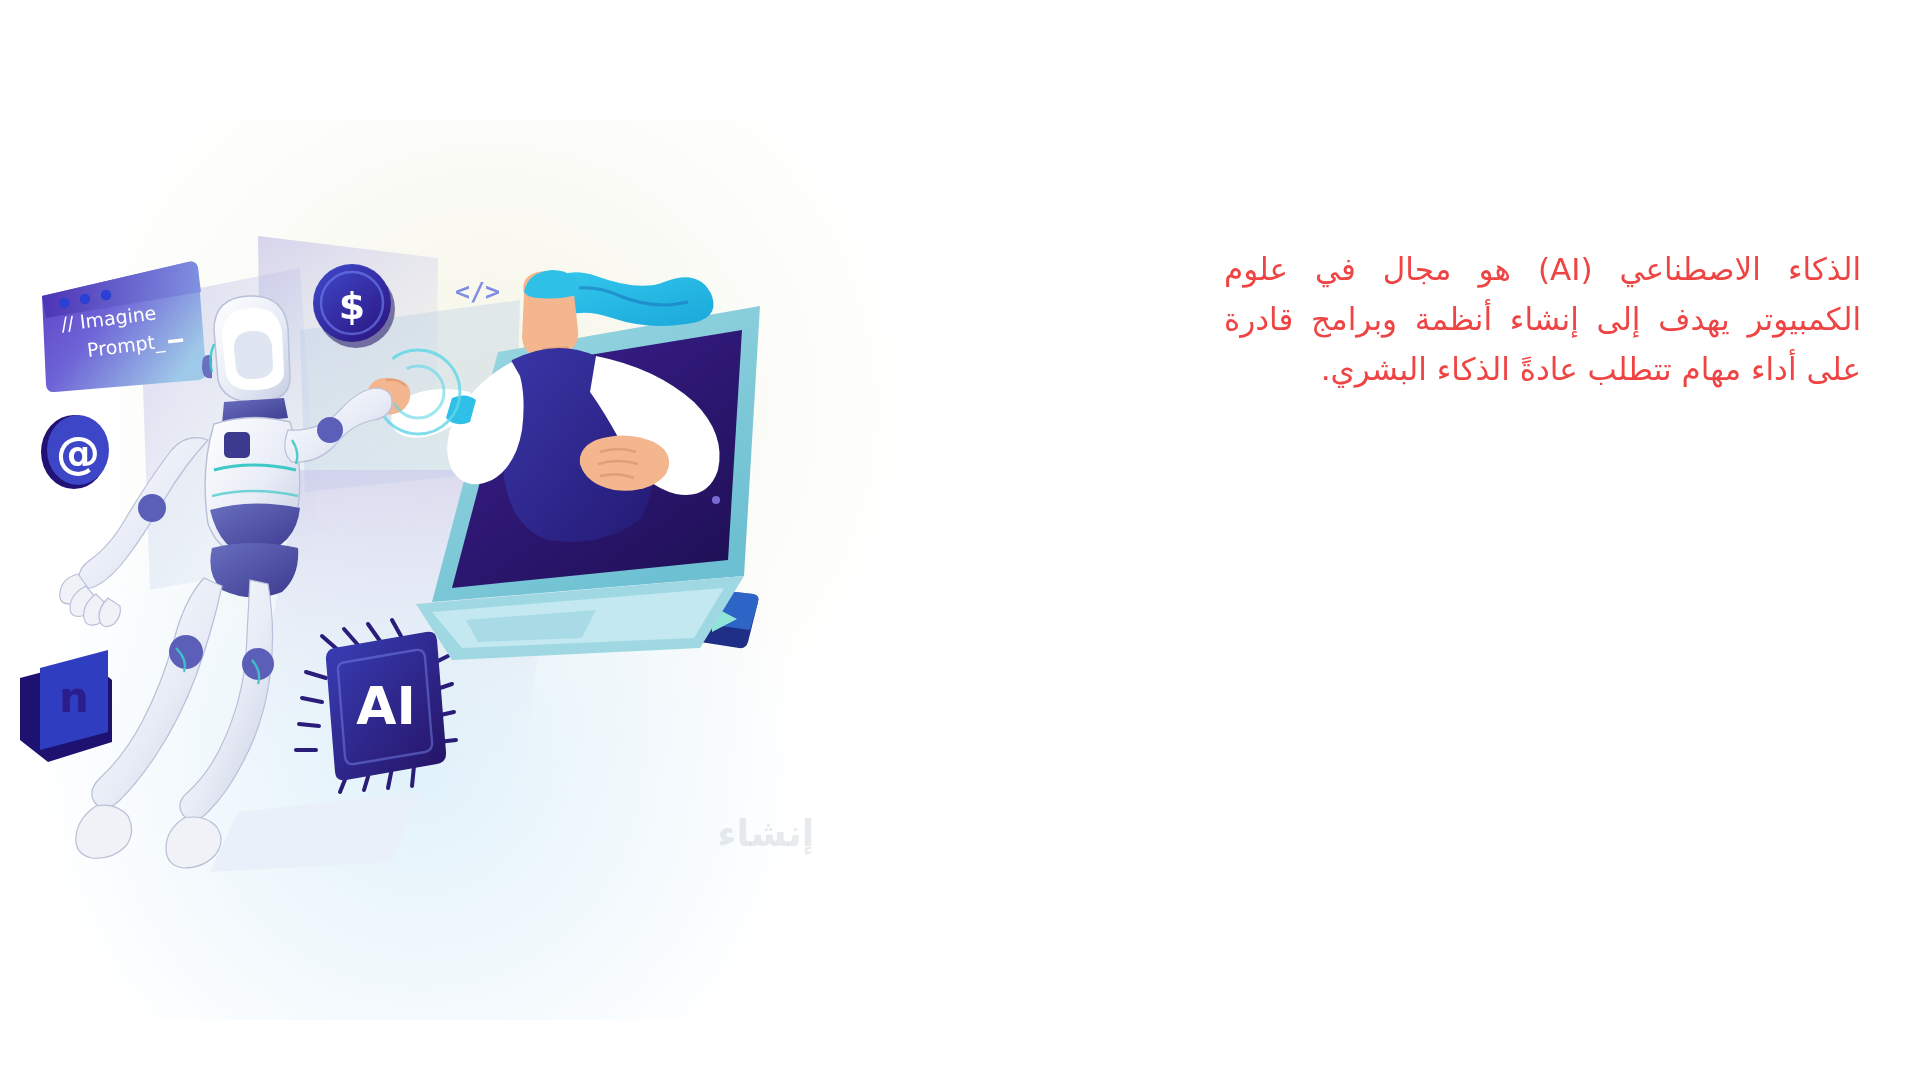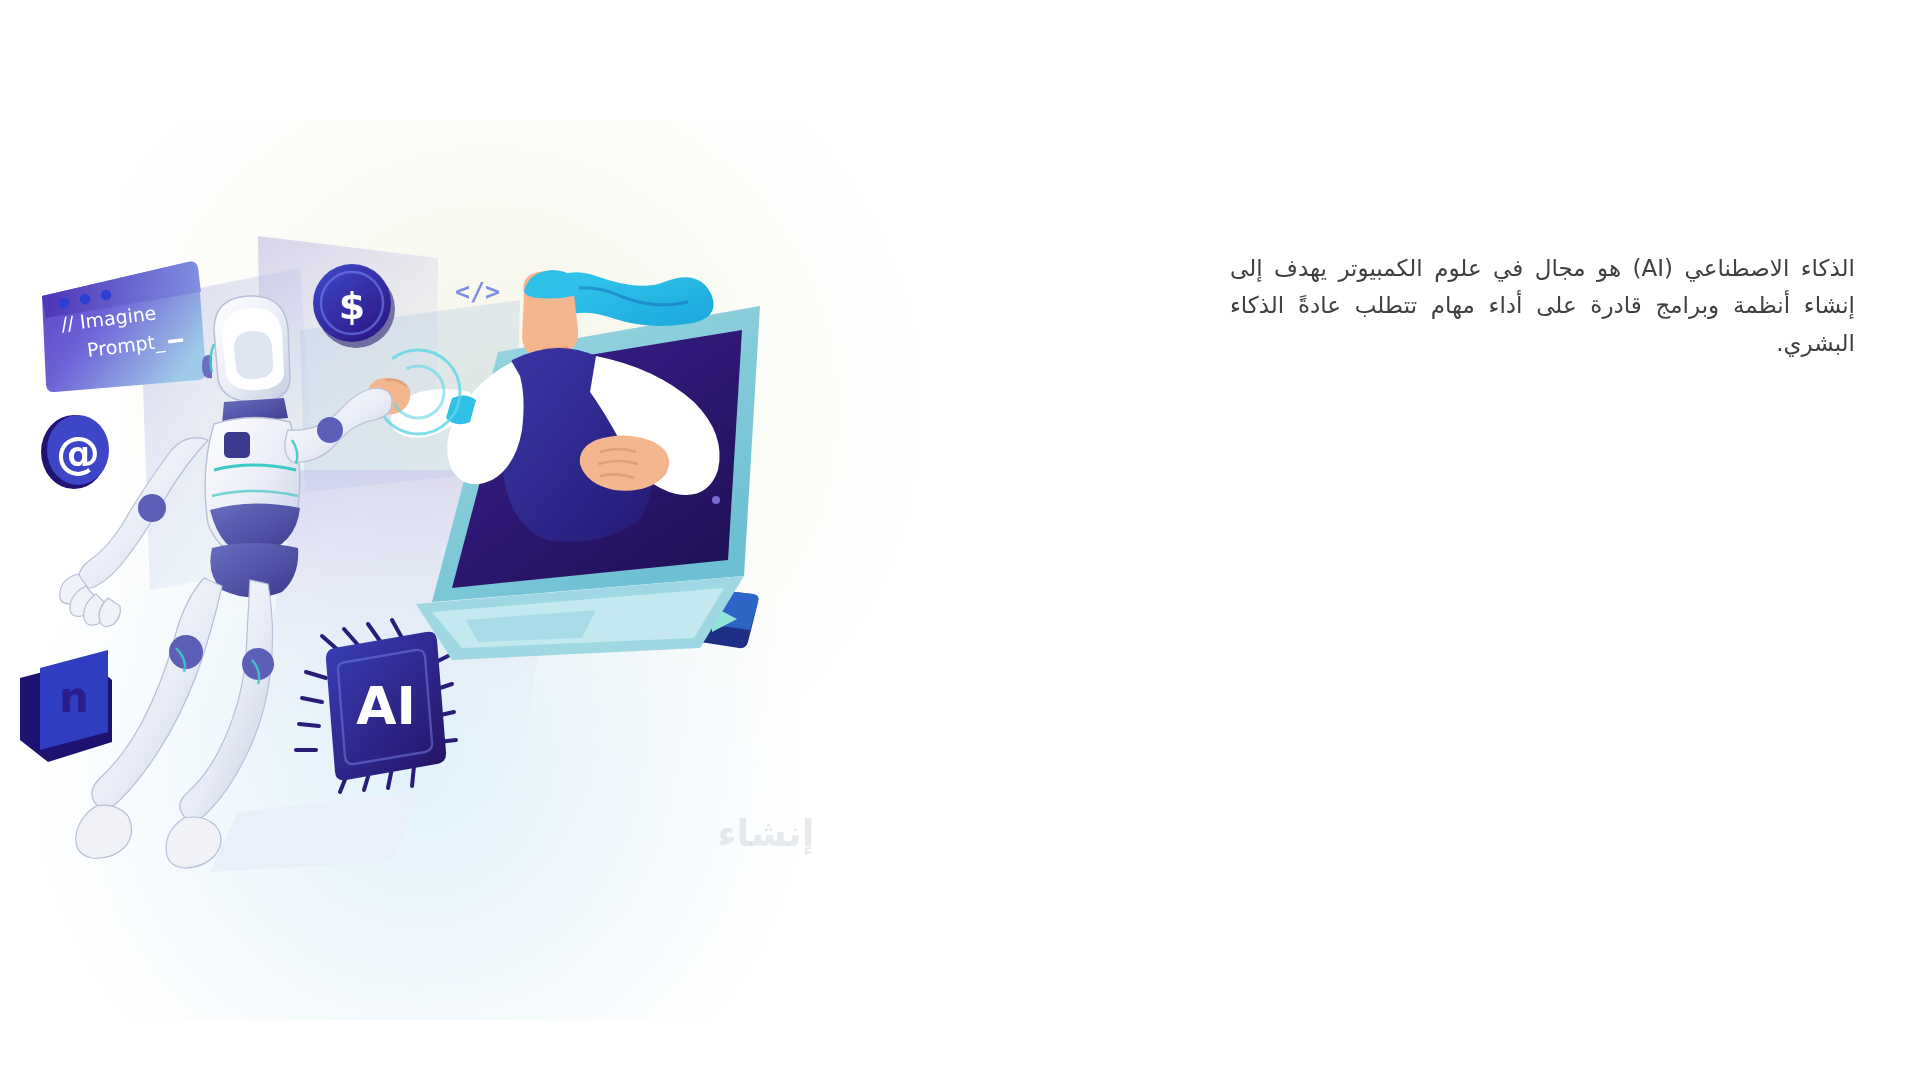--- a/index.html
+++ b/index.html
@@ -51,26 +51,26 @@
     font-size: 40px;
     font-weight: 700;
     line-height: 1.25;
     color: #4522a8;
     letter-spacing: 0px;
     margin: 0 0 56px 0;
     white-space: nowrap;
   }
   .body-copy {
     font-family: "DejaVu Sans", sans-serif;
-    font-size: 23px;
+    font-size: 31px;
     line-height: 1.62;
-    color: #404040;
+    color: #ef4444;
     text-align: justify;
     text-align-last: right;
-    margin: 10px;
+    margin: 4px;
     font-weight: 400;
   }
 
   
   .art {
     position: absolute;
     left: 0; top: 0;
     width: 820px; height: 1080px;
   }
   .art svg { display:block; }

